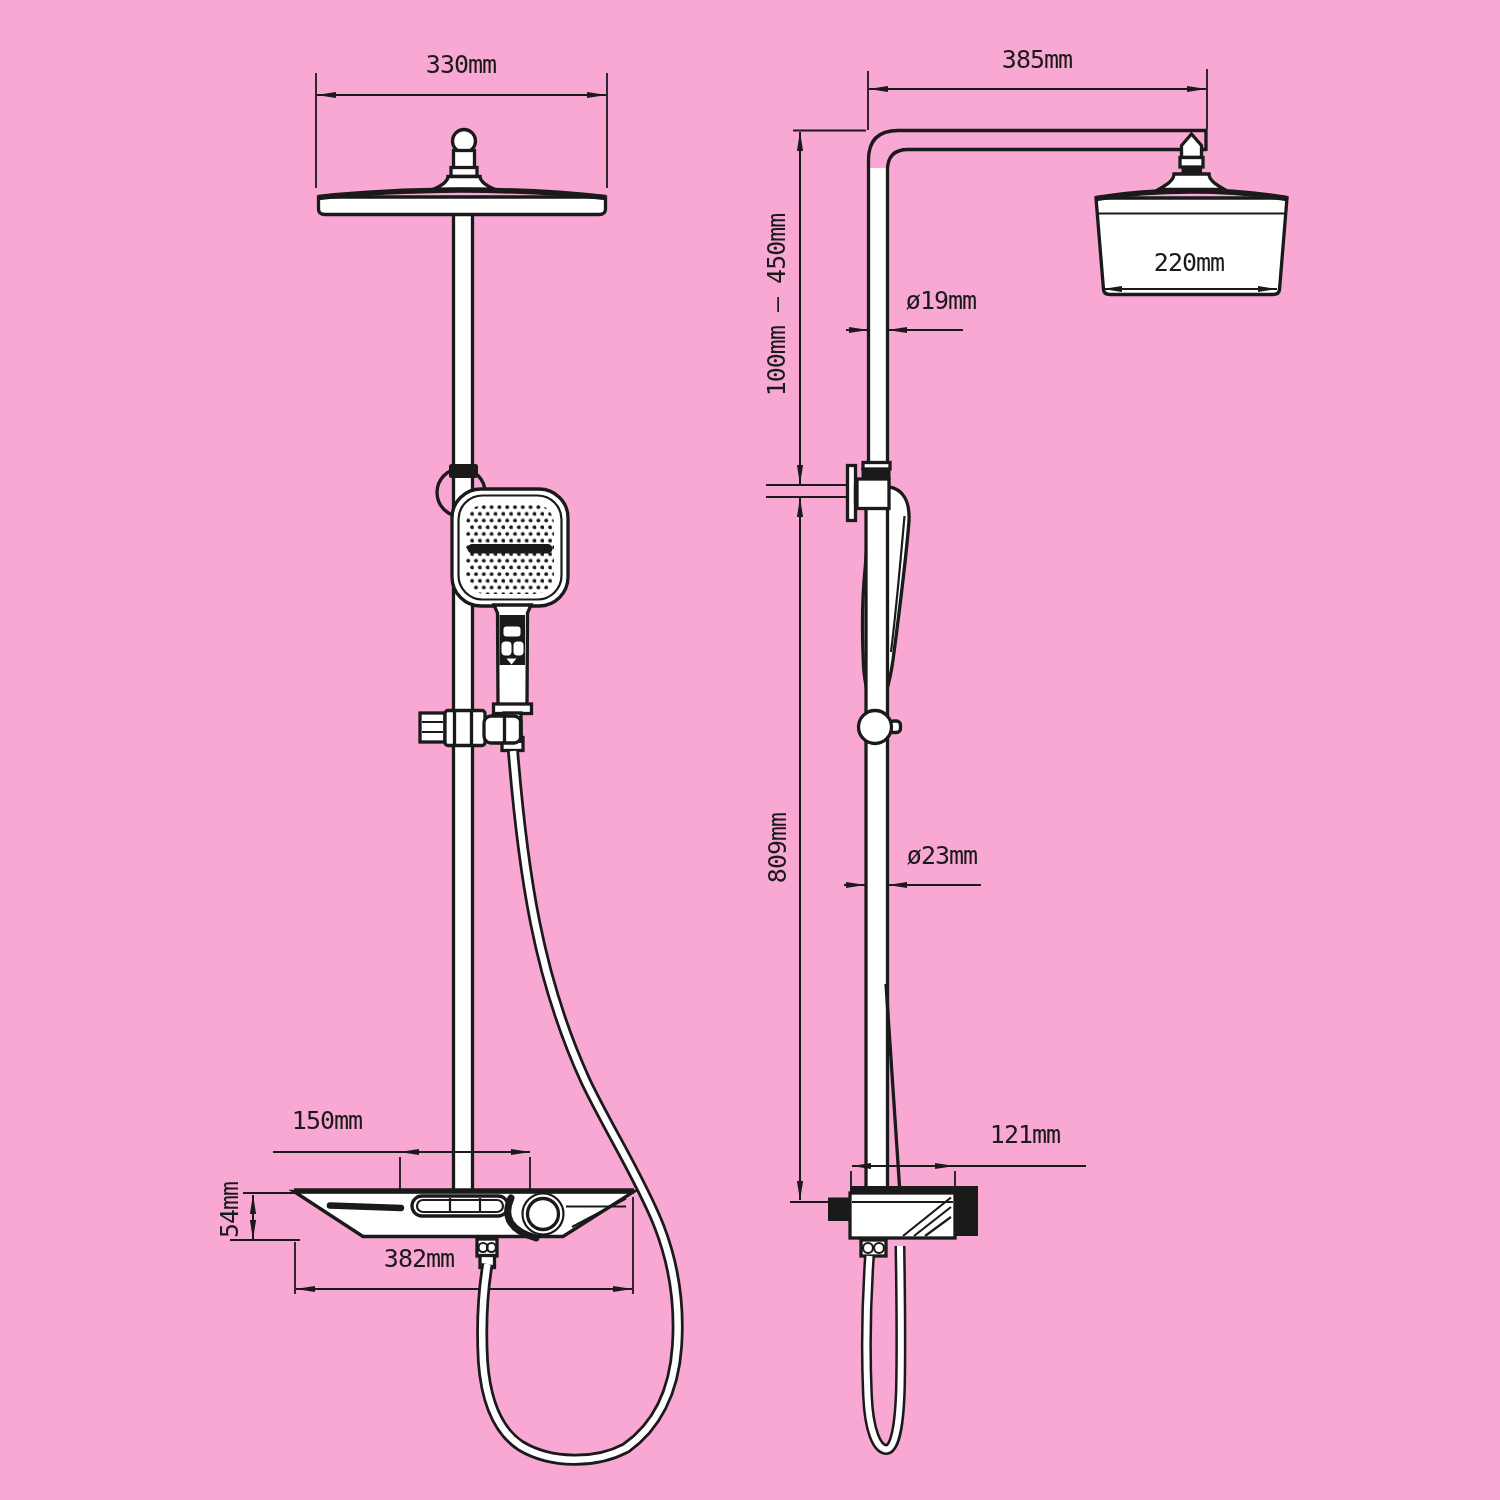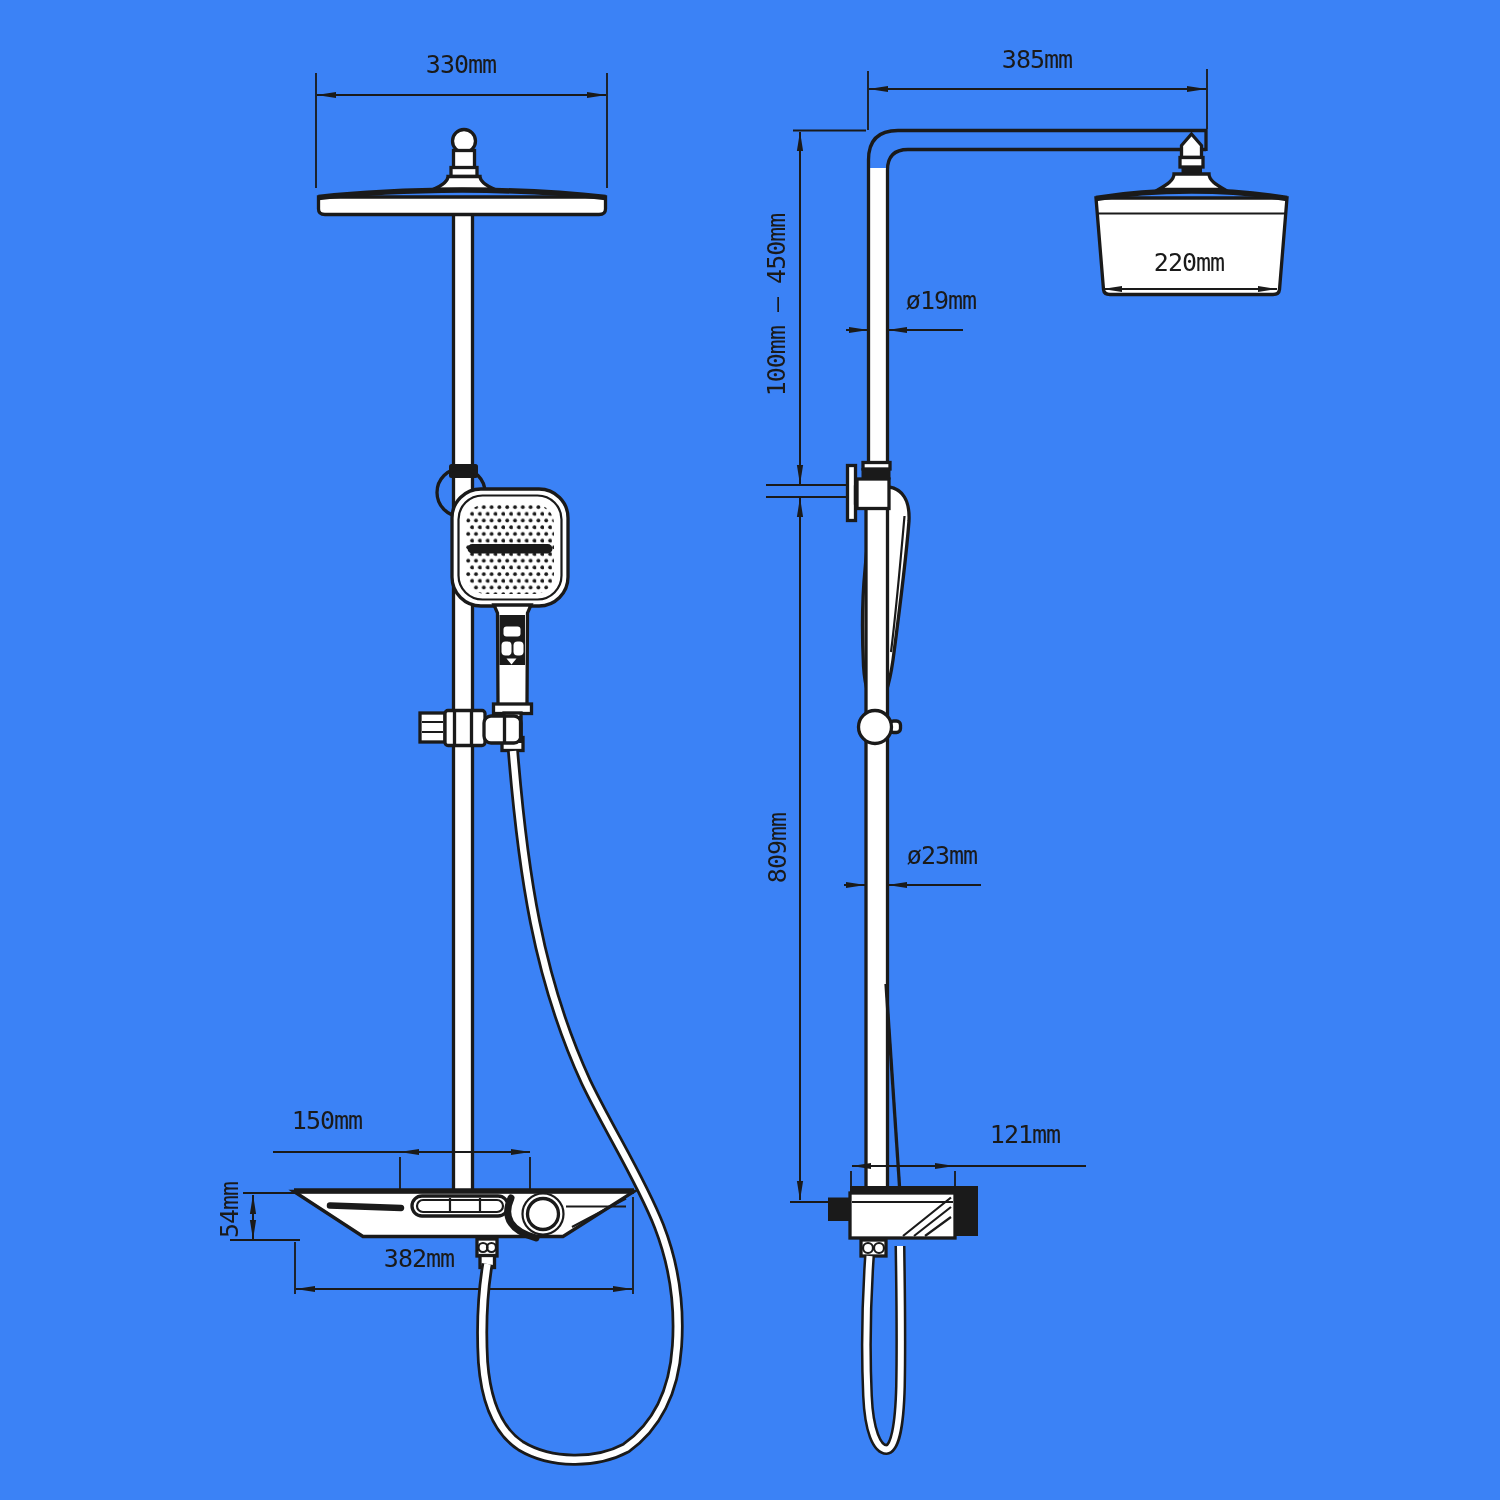--- a/index.html
+++ b/index.html
@@ -1,16 +1,16 @@
 <!DOCTYPE html>
 <html><head>
 <meta charset="utf-8">
 <style>
   html,body{margin:0;padding:0;background:#ffffff;}
-  .stage{width:1500px;height:1500px;background:#3b82f6;position:relative;overflow:hidden;}
+  .stage{width:1500px;height:1500px;background:#f9a8d4;position:relative;overflow:hidden;}
   svg{display:block;}
   .dim-text{
     font-family:"DejaVu Sans Mono","Liberation Mono",monospace;
     font-size:25px;
     letter-spacing:-1px;
     fill:#1a1a1a;
   }
   .obj{stroke:#1a1a1a;fill:none;stroke-width:3.3;}
   .objw{stroke:#1a1a1a;fill:#ffffff;stroke-width:3.3;}
   .thick{stroke:#1a1a1a;fill:none;stroke-width:5.5;}

